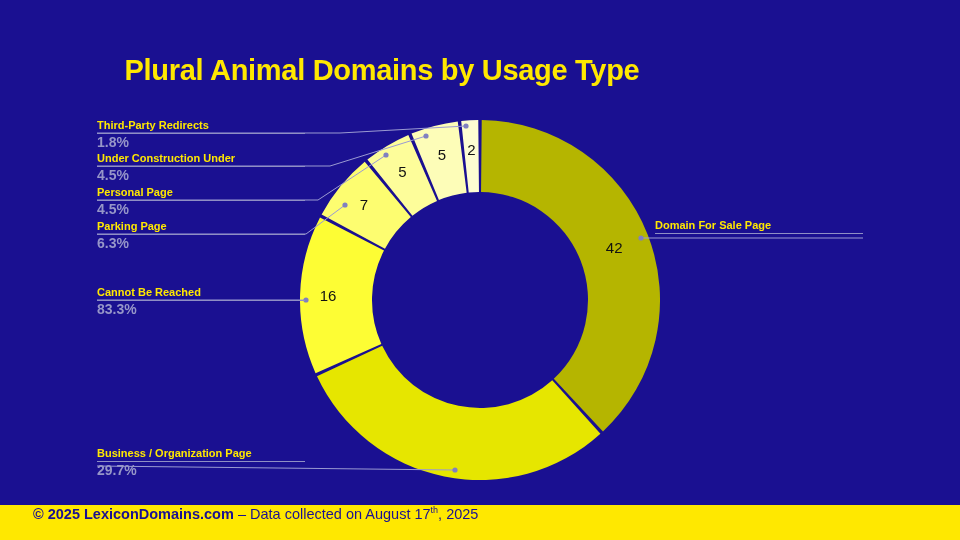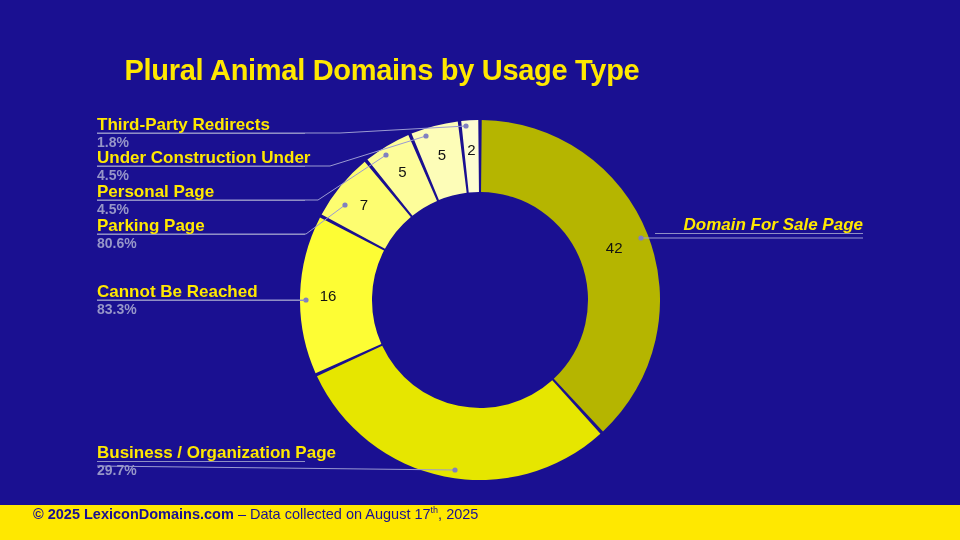--- a/index.html
+++ b/index.html
@@ -59,37 +59,37 @@
     fill: #8080c0;
   }
 
   
   .callout {
     position: absolute;
     width: 208px;
   }
   .callout .cl-name {
     color: #ffe800;
-    font-size: 17px;
+    font-size: 11px;
     font-weight: bold;
     line-height: 14px;
     white-space: nowrap;
   }
   .callout .cl-rule {
     height: 1px;
     background: #8f8fc4;
     margin: 1px 0 1px 0;
   }
   .callout .cl-pct {
     color: #9696c8;
     font-size: 14px;
     font-weight: bold;
     line-height: 14px;
   }
-  .callout.align-right { text-align: right; font-style: italic; }
+  .callout.align-right { text-align: left; }
 
   
   #footer-bar {
     position: absolute;
     left: 0;
     top: 505px;
     width: 960px;
     height: 35px;
     background: #ffe800;
     display: flex;
@@ -172,21 +172,21 @@
 
   <div class="callout" style="left:97px; top:185px;">
     <div class="cl-name">Personal Page</div>
     <div class="cl-rule"></div>
     <div class="cl-pct">4.5%</div>
   </div>
 
   <div class="callout" style="left:97px; top:219px;">
     <div class="cl-name">Parking Page</div>
     <div class="cl-rule"></div>
-    <div class="cl-pct">80.6%</div>
+    <div class="cl-pct">6.3%</div>
   </div>
 
   <div class="callout" style="left:97px; top:285px;">
     <div class="cl-name">Cannot Be Reached</div>
     <div class="cl-rule"></div>
     <div class="cl-pct">83.3%</div>
   </div>
 
   <div class="callout" style="left:97px; top:446px;">
     <div class="cl-name">Business / Organization Page</div>

